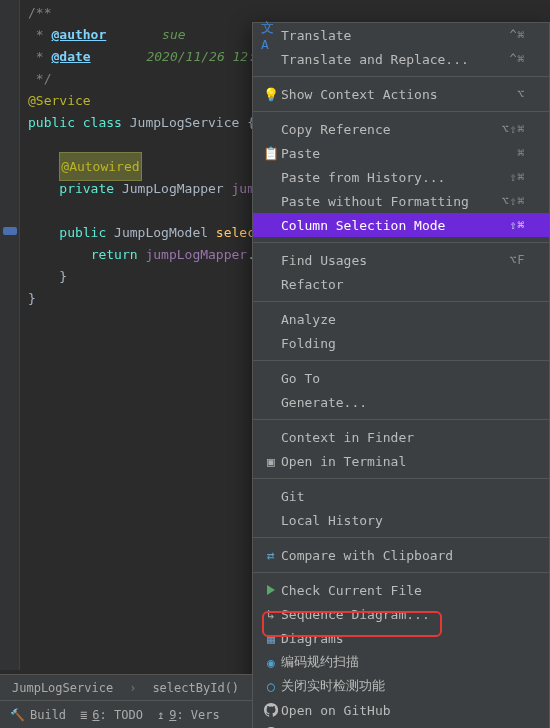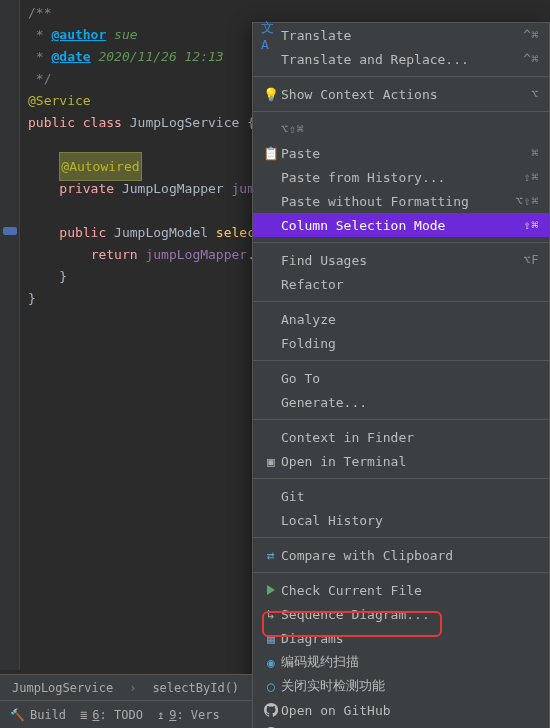--- a/index.html
+++ b/index.html
@@ -4,30 +4,30 @@
 <style>
   * { margin:0; padding:0; box-sizing:border-box; font-family:"Menlo","Consolas",monospace; }
   body { width:550px; height:728px; background:#2b2b2b; overflow:hidden; position:relative; }
   .editor { position:absolute; top:0; left:0; width:550px; height:670px; display:flex; }
   .gutter { width:20px; background:#313335; border-right:1px solid #40423f; }
   .gutter-row { height:22px; }
   .gutter-mark { width:14px; height:8px; background:#4b6eaf; margin:7px 3px; border-radius:2px; }
   .code { flex:1; padding:2px 0 0 8px; font-size:13px; line-height:22px; }
   .line { white-space:pre; height:22px; }
   .c-gray { color:#808080; }
-  .c-green { color:#629755; font-style:italic; }
-  .c-greentag { color:#0ea5e9; font-weight:bold; text-decoration:underline; }
+  .c-green { color:#629755; font-style:italic;margin-left:48px; }
+  .c-greentag { color:#7dd3fc; font-weight:bold; text-decoration:underline; }
   .c-yellow { color:#bbb529; }
-  .c-orange { color:#fca5a5;margin-top:42px; }
+  .c-orange { color:#5eead4;margin-top:42px; }
   .c-white { color:#a9b7c6; }
   .c-methoddef { color:#ffc66d; }
   .c-purple { color:#9876aa; }
   .hl-bg { background:#5b5e32; border:1px solid #7b7e42; padding:6px 1px; }
   .ctx-menu { position:absolute; top:22px; left:252px; width:298px; background:#3c3f41; border:1px solid #555; box-shadow:-4px 4px 18px rgba(0,0,0,.4); font-family:"Helvetica Neue",Arial,sans-serif; font-size:13px; color:#bbbbbb; }
-  .mi { display:flex; align-items:center; height:24px; padding:0 10px 0 8px; cursor:default; }
+  .mi { display:flex; align-items:center; height:24px; padding:0 24px 0 8px; cursor:default; }
   .mi.sel { background:#6d28d9; color:#fff; }
   .mi-ic { width:20px; display:flex; justify-content:center; color:#adadad; font-size:13px; }
   .mi-lbl { flex:1; white-space:nowrap; overflow:hidden; }
   .mi-sc { color:#8a8a8a; font-size:12px; letter-spacing:.5px; }
   .mi.sel .mi-sc { color:#d0d8ee; }
   .sep { height:1px; background:#555; margin:5px 0; }
   .hl-red { position:absolute; border:2px solid #e53935; border-radius:6px; pointer-events:none; }
   .breadcrumb { position:absolute; left:0; bottom:28px; width:252px; height:26px; background:#3c3f41; border-top:1px solid #555; display:flex; align-items:center; font-family:Arial,sans-serif; font-size:12px; color:#aaa; padding-left:12px; gap:16px; }
   .bc-arrow { color:#777; }
   .toolbar { position:absolute; left:0; bottom:0; width:252px; height:28px; background:#3c3f41; border-top:1px solid #555; display:flex; align-items:center; gap:14px; font-family:Arial,sans-serif; font-size:12px; color:#aaa; padding-left:10px; }
@@ -87,20 +87,21 @@
   </div>
   <div class="sep"></div>
   <div class="mi">
     <span class="mi-ic" style="color:#c9c481">💡</span>
     <span class="mi-lbl">Show Context Actions</span>
     <span class="mi-sc">⌥</span>
   </div>
   <div class="sep"></div>
   <div class="mi">
     <span class="mi-ic"></span>
+    <span class="mi-lbl">Copy Reference</span>
     <span class="mi-sc">⌥⇧⌘</span>
   </div>
   <div class="mi">
     <span class="mi-ic">📋</span>
     <span class="mi-lbl">Paste</span>
     <span class="mi-sc">⌘</span>
   </div>
   <div class="mi">
     <span class="mi-ic"></span>
     <span class="mi-lbl">Paste from History...</span>

